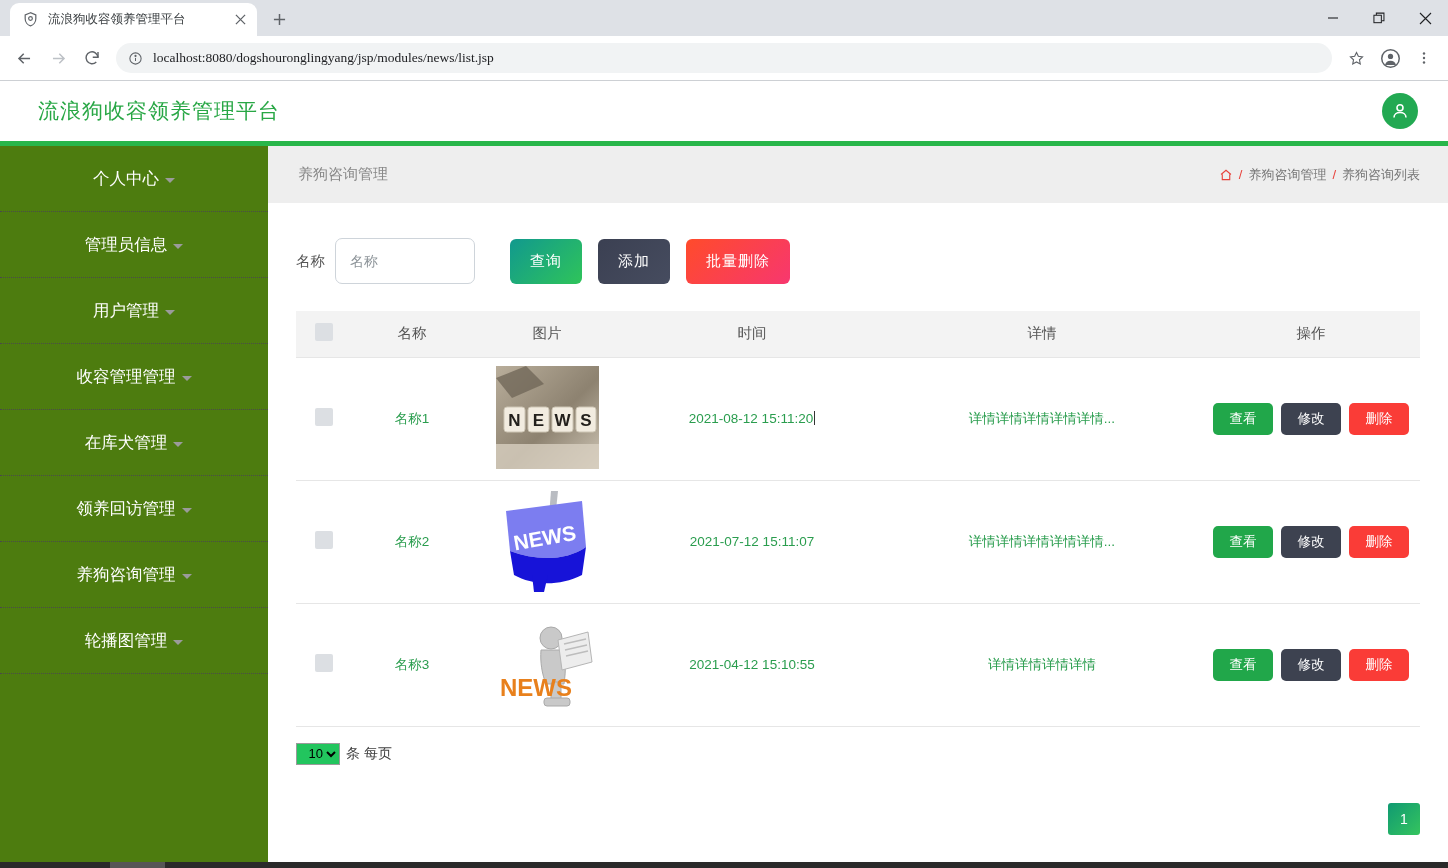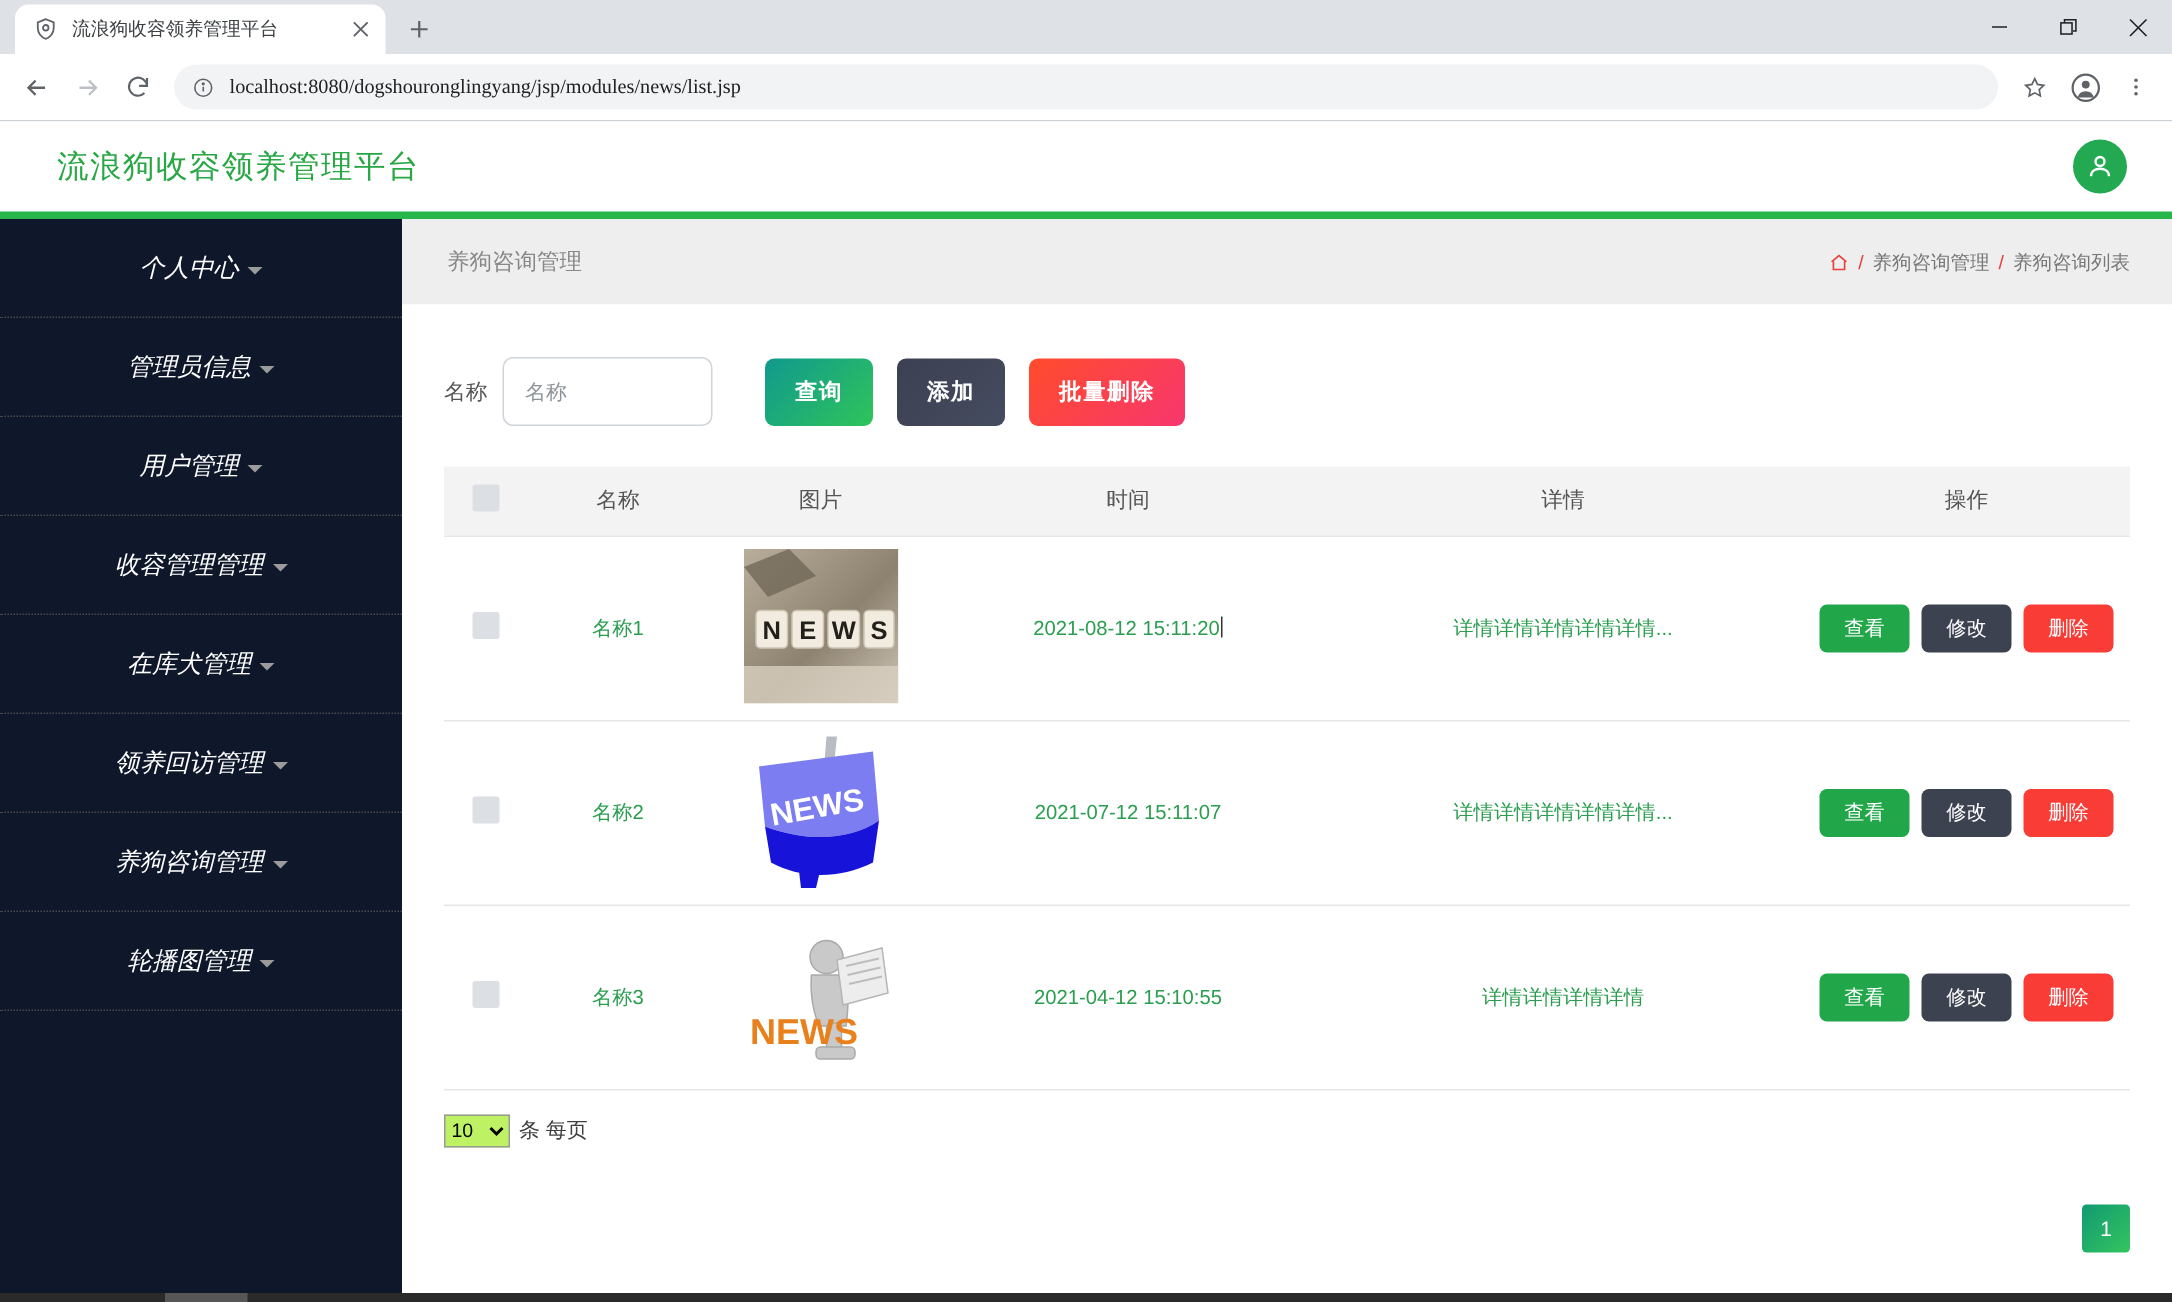--- a/index.html
+++ b/index.html
@@ -61,21 +61,21 @@
   .avatar {
     width: 36px; height: 36px; border-radius: 50%; background: #22a952;
     display: flex; align-items: center; justify-content: center;
   }
 
   .green-bar { height: 5px; background: #28b64a; }
 
   .body-row { display: flex; height: 719px; }
 
   
-  .sidebar { width: 268px; background: #0f172a; flex: 0 0 268px; font-style: italic; }
+  .sidebar { width: 268px; background: #4d7c0f; flex: 0 0 268px; }
   .menu-item {
     height: 66px; display: flex; align-items: center; justify-content: center;
     gap: 6px; border-bottom: 1px dotted #4a4a4a; color: #ffffff; font-size: 16.5px;
   }
   .caret {
     width: 0; height: 0; border-left: 5px solid transparent;
     border-right: 5px solid transparent; border-top: 5px solid #9b9b9b;
     margin-top: 4px;
   }
 
@@ -97,21 +97,21 @@
   .filter-label { font-size: 14.5px; color: #555; margin-right: 10px; }
   .filter-input {
     width: 140px; height: 46px; border: 1px solid #ced4da; border-radius: 7px;
     padding: 0 14px; font-size: 14px; color: #333; outline: none; background: #fff;
     font-family: "Liberation Sans", sans-serif;
   }
   .filter-input::placeholder { color: #8d9499; }
   .btn {
     height: 45px; border: none; border-radius: 6px; color: #fff;
     font-size: 15px; cursor: pointer; padding: 0 20px;
-    font-family: "Liberation Sans", sans-serif; letter-spacing: 1px; font-weight: bold;
+    font-family: "Liberation Sans", sans-serif; letter-spacing: 1px;
   }
   .btn-query { background: linear-gradient(135deg, #11998e, #2fc45a); margin-left: 35px; }
   .btn-add { background: linear-gradient(135deg, #3b4052, #464c5f); margin-left: 16px; }
   .btn-del { background: linear-gradient(135deg, #ff4b2b, #f7376f); margin-left: 16px; }
 
   
   .tbl { width: 100%; border-collapse: collapse; table-layout: fixed; }
   .tbl thead th {
     background: #f3f3f3; height: 46px; font-weight: normal; font-size: 14.5px;
     color: #555; text-align: center; border-bottom: 1px solid #e6e6e6;
@@ -139,21 +139,21 @@
     font-size: 13.5px; cursor: pointer; font-family: Liberation Sans, sans-serif;
   }
   .a-view { background: #21a74a; }
   .a-edit { background: #3d4250; }
   .a-delete { background: #fa3c37; }
 
   
   .pagi-row { display: flex; align-items: center; gap: 6px; margin-top: 16px; padding-left: 0px; }
   .pagesel {
     height: 22px; font-size: 13px; border: 1px solid #9a9a9a;
-    font-family: "Liberation Sans", sans-serif; background: #bef264; color: #000;
+    font-family: "Liberation Sans", sans-serif; background: #22c55e; color: #000; text-align: right;
   }
   .pagi-text { font-size: 14px; color: #3f3f3f; }
 
   .pagenum {
     position: absolute; right: 28px; bottom: 30px;
     width: 32px; height: 32px; border-radius: 3px;
     background: linear-gradient(135deg, #109a72, #35c45e);
     color: #fff; font-size: 14px; display: flex;
     align-items: center; justify-content: center;
   }

